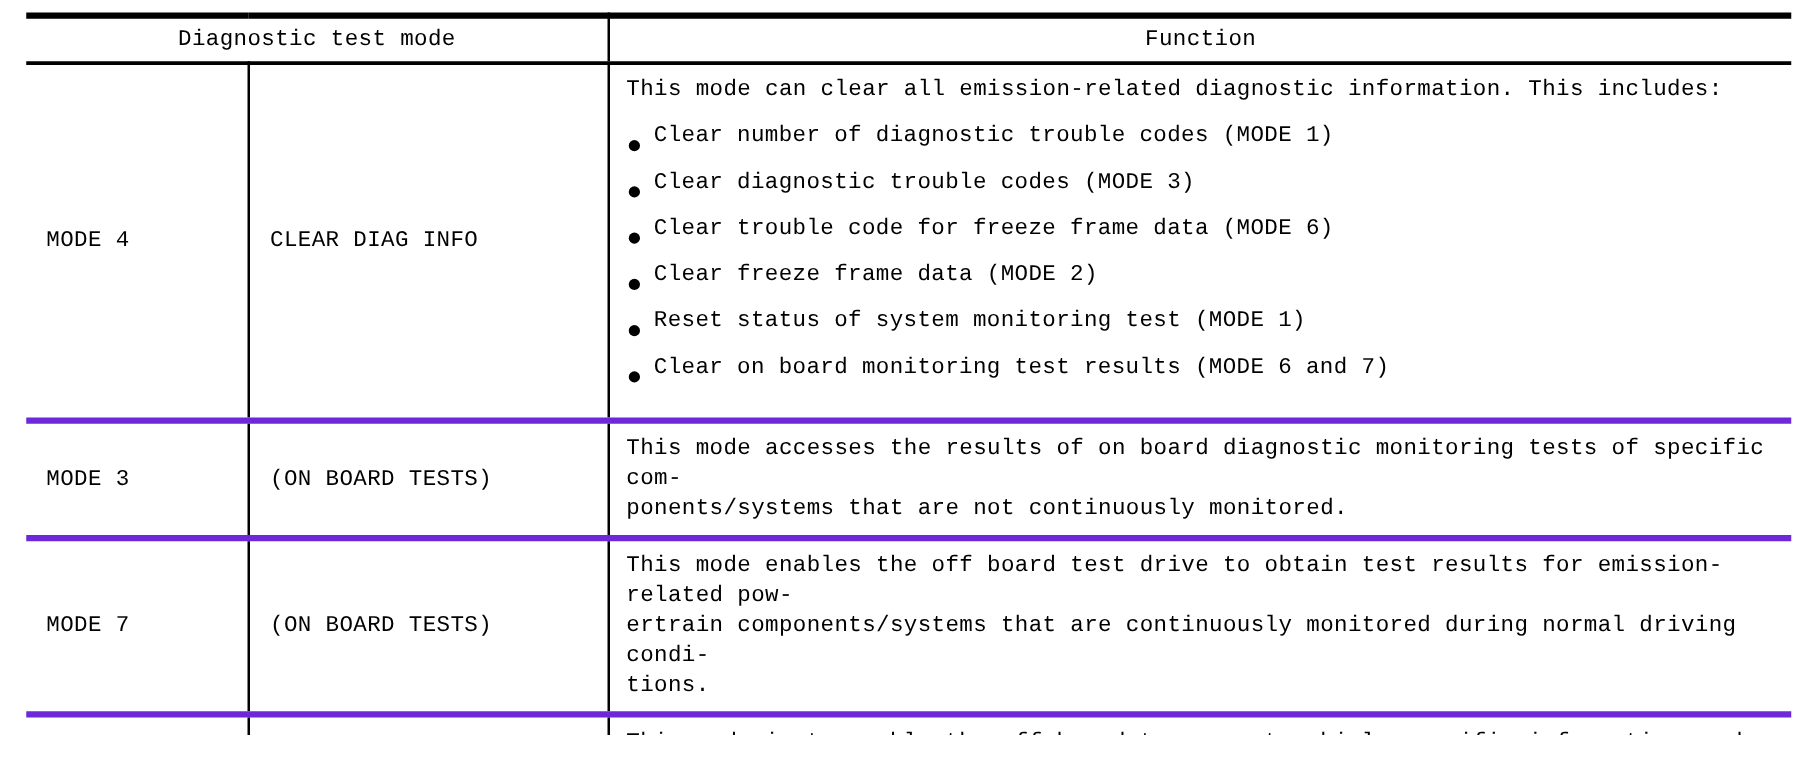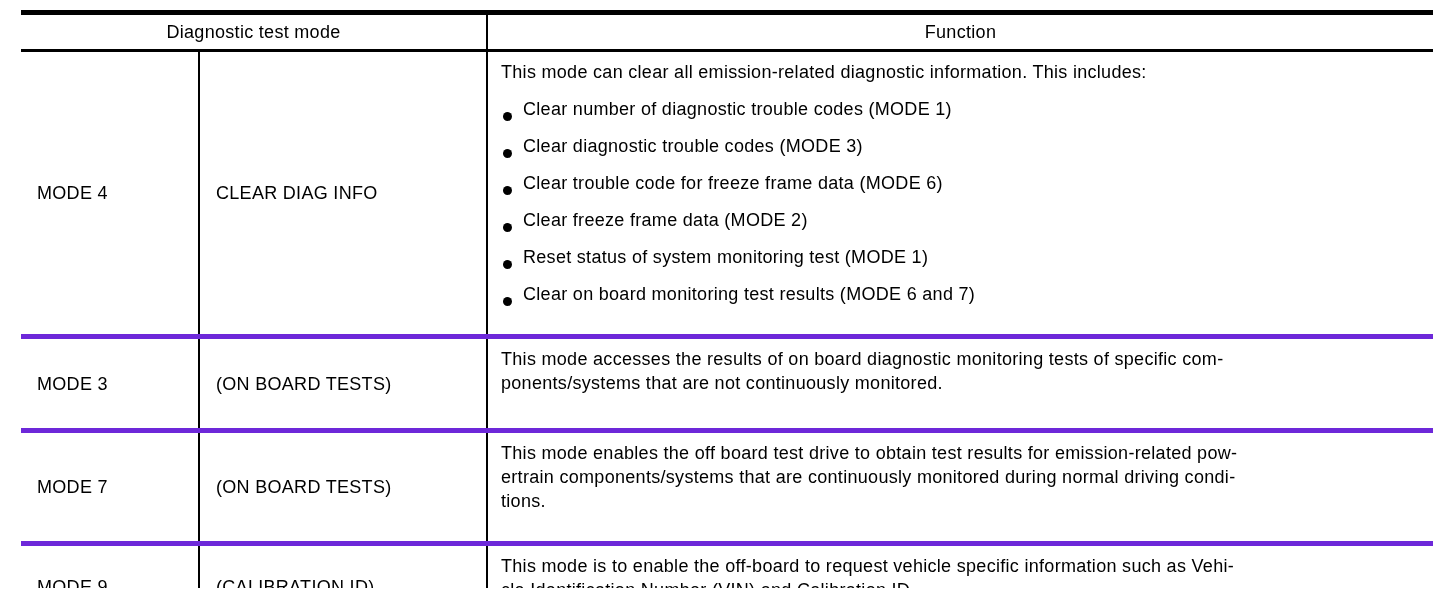--- a/index.html
+++ b/index.html
@@ -10,20 +10,21 @@
     height: 616px;
     font-family: "Liberation Sans", sans-serif;
     color: #000000;
     -webkit-font-smoothing: none;
   }
   .page {
     position: relative;
     width: 1456px;
     height: 588px;
     overflow: hidden;
+    font-family: Liberation Mono, monospace;
   }
   .table-wrap {
     position: absolute;
     left: 21px;
     top: 10px;
     width: 1412px;
   }
   table.diag-table {
     border-collapse: collapse;
     table-layout: fixed;

